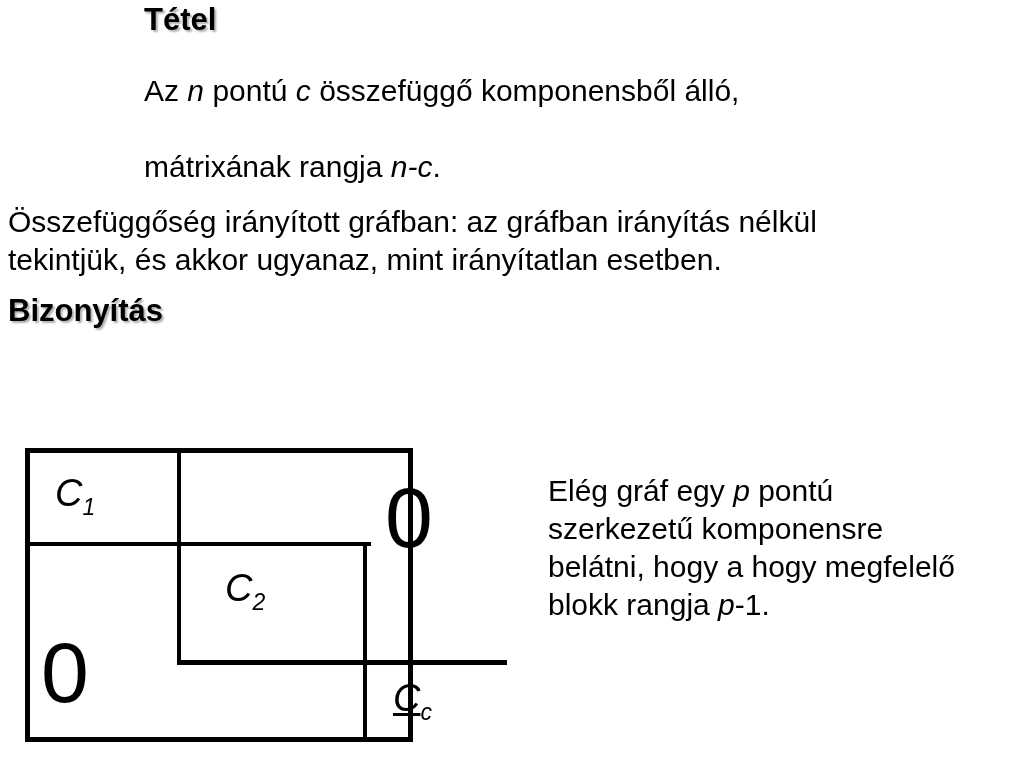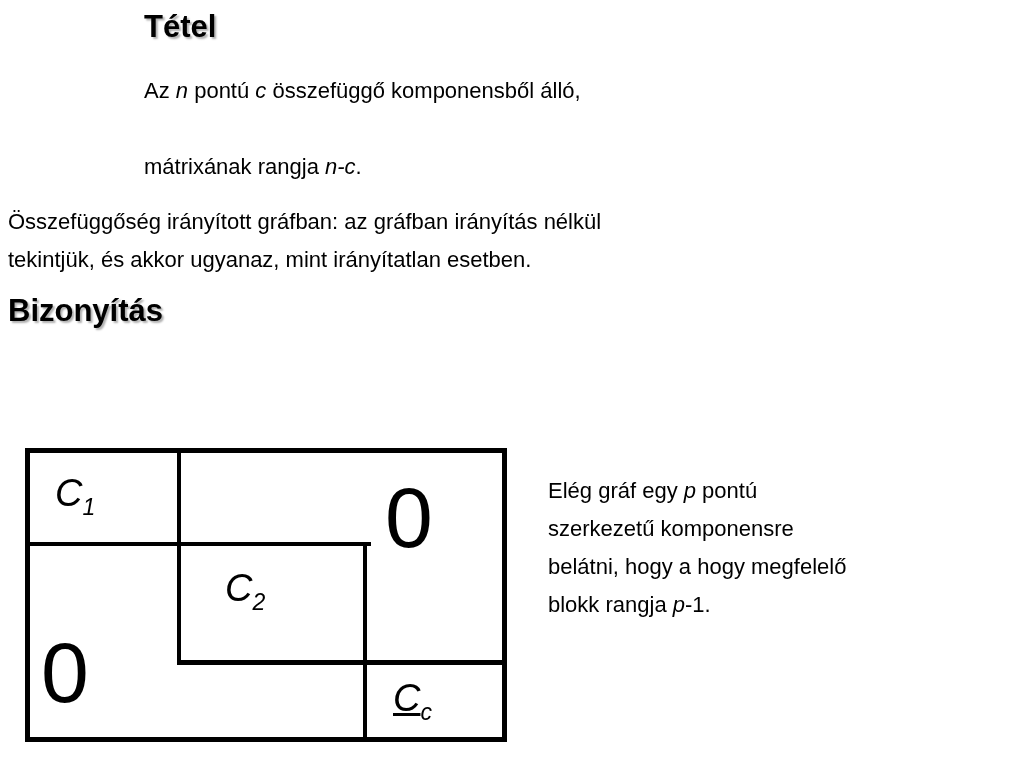--- a/index.html
+++ b/index.html
@@ -5,32 +5,32 @@
   html,body{margin:0;padding:0;background:#fff;}
   .slide{
     position:relative;width:1024px;height:768px;overflow:hidden;
     background:var(--bg,#ffffff);color:var(--text,#000000);
     font-family:"Liberation Sans","DejaVu Sans",sans-serif;
   }
   .heading{
     position:absolute;margin:0;font-size:31px;font-weight:bold;line-height:38px;
     white-space:nowrap;text-shadow:2px 2px 2px var(--shadow,#b0b0b0);
   }
-  .title-pos{left:144px;top:8px;}
+  .title-pos{left:144px;top:1px;}
   .proof-pos{left:8px;top:292px;}
   .para{
-    position:absolute;margin:0;font-size:22px;line-height:38px;white-space:nowrap;
+    position:absolute;margin:0;font-size:30px;line-height:38px;white-space:nowrap;
   }
   .para i{font-style:italic;}
   .theorem-pos{left:144px;top:72px;}
   .connectivity-pos{left:8px;top:203px;}
   .proofbody-pos{left:8px;top:355px;}
   .note-pos{left:548px;top:472px;}
   
-  .diagram{position:absolute;left:25px;top:448px;width:482px;height:294px;}
+  .diagram{position:absolute;left:25px;top:448px;width:388px;height:294px;}
   .outer-border{position:absolute;left:0;top:0;right:0;bottom:0;border:5px solid var(--line,#000);box-sizing:border-box;}
   .dline{position:absolute;background:var(--line,#000);}
   .v1{left:152px;top:0;width:4px;height:217px;}
   .h1line{left:0;top:94px;width:346px;height:4px;}
   .v2{left:338px;top:94px;width:4px;height:200px;}
   .h2line{left:152px;top:212px;width:330px;height:5px;}
   .blocklabel{position:absolute;font-size:38px;font-style:italic;line-height:1;white-space:nowrap;}
   .blocklabel sub{font-size:23px;line-height:0;vertical-align:-9px;}
   .c1-pos{left:30px;top:26px;}
   .c2-pos{left:200px;top:121px;}

